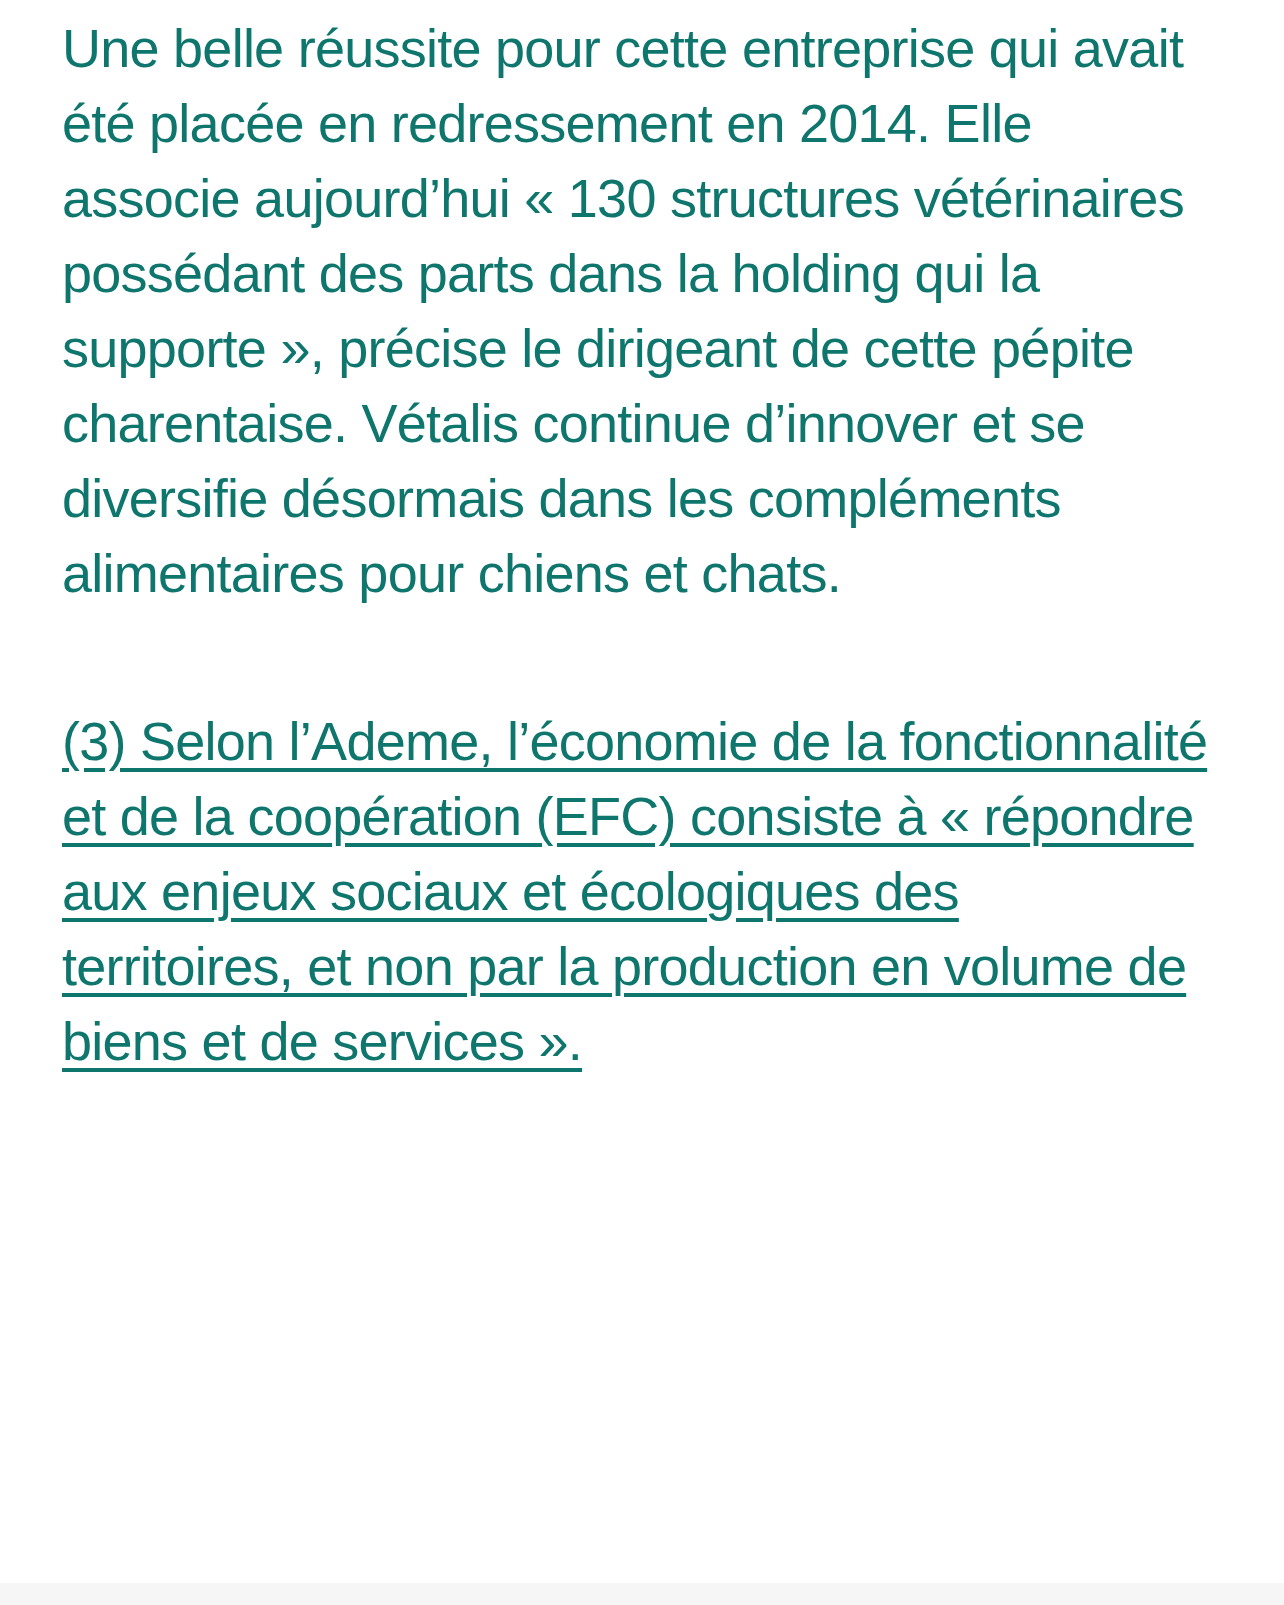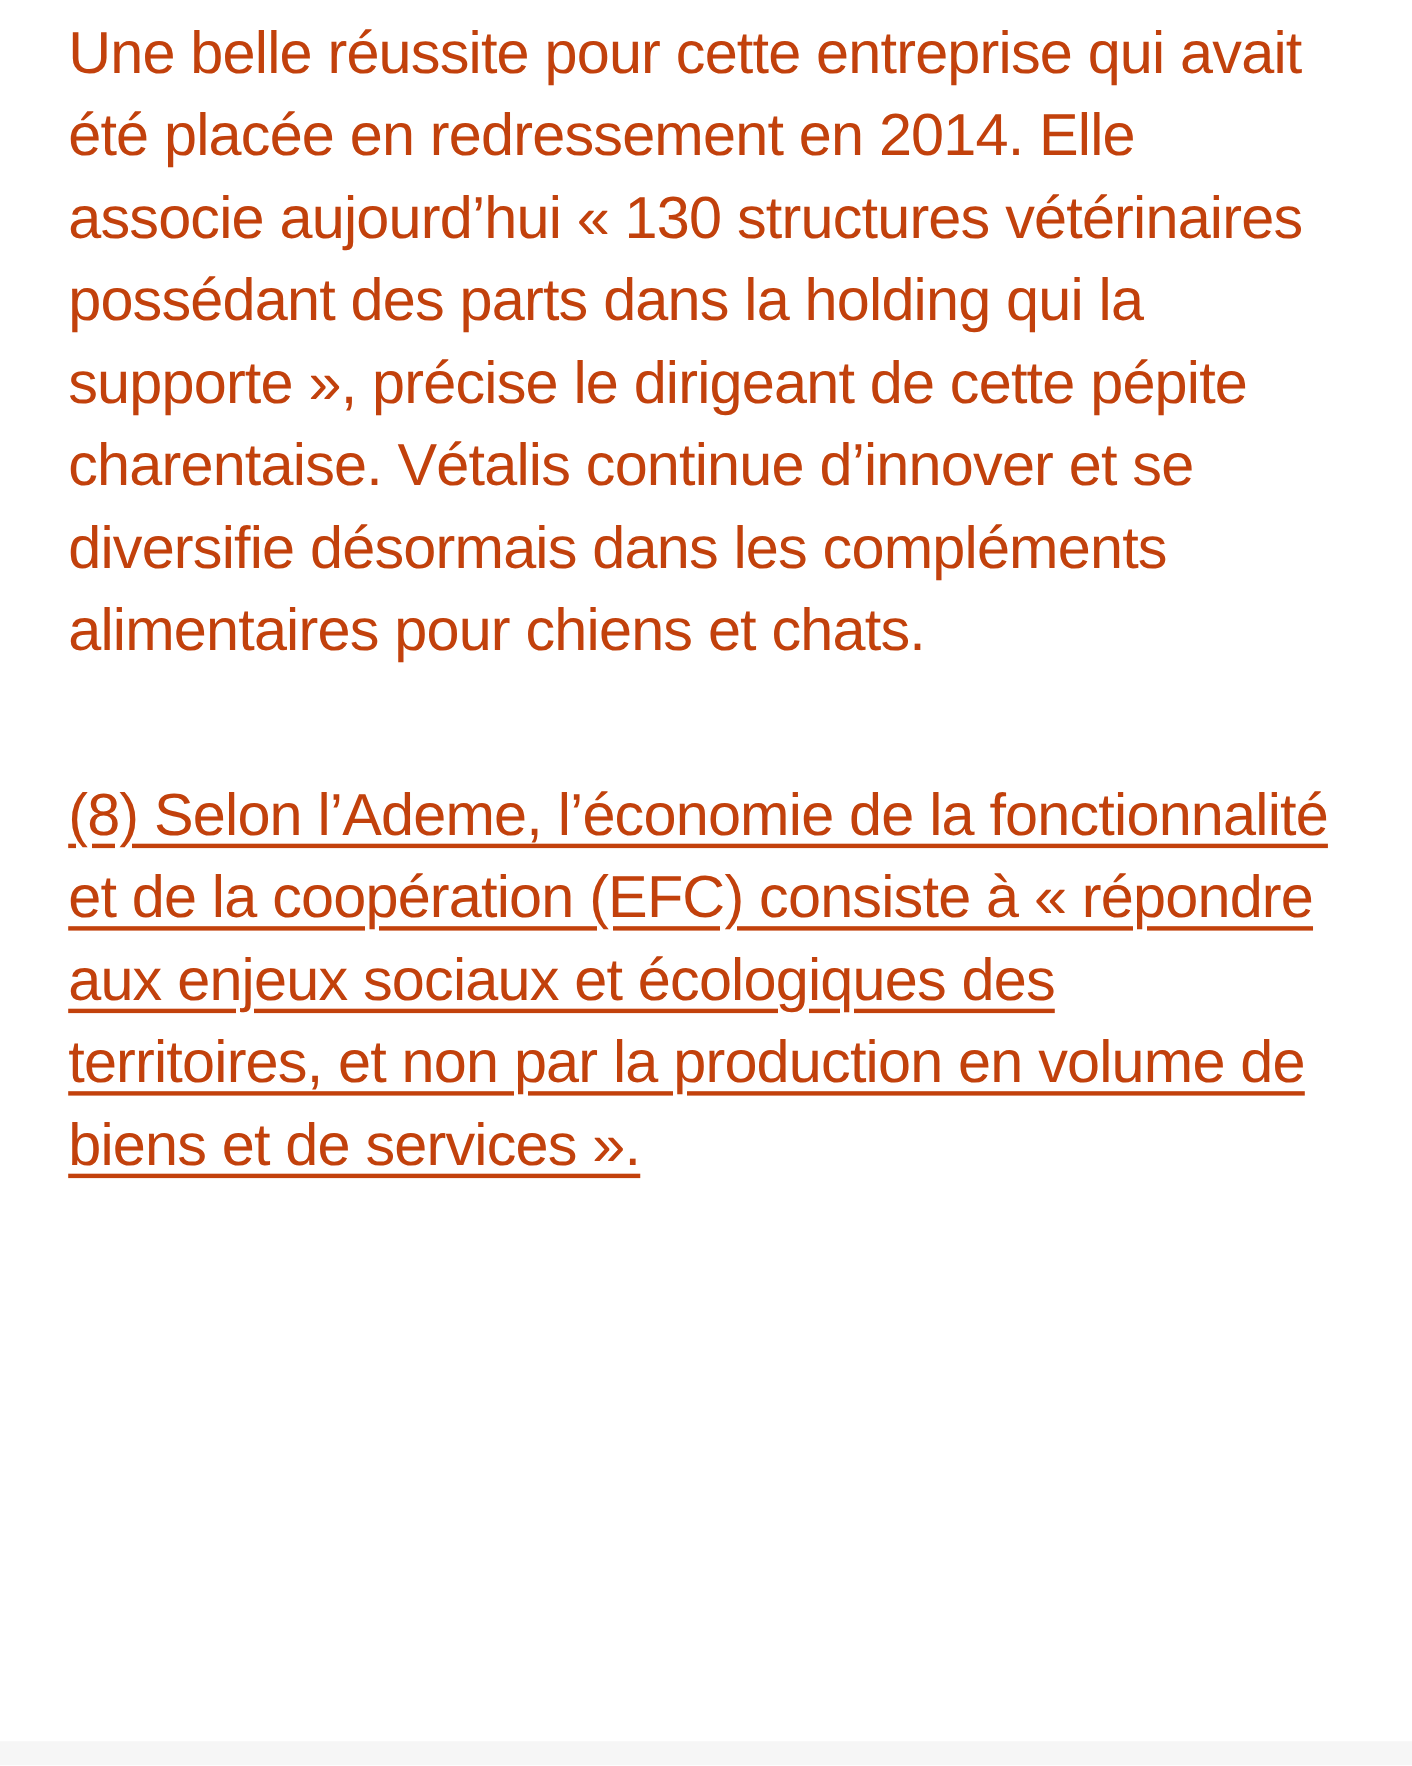--- a/index.html
+++ b/index.html
@@ -17,21 +17,21 @@
   }
   .article {
     padding: 11px 62px 0 62px;
   }
   .para {
     margin: 0 0 93px 0;
     font-size: 54px;
     line-height: 75px;
     letter-spacing: -0.75px;
     white-space: pre;
-    color: #c2410c;
+    color: #0f766e;
   }
   .para:last-child {
     margin-bottom: 0;
   }
   .footnote-link {
     color: inherit;
     text-decoration: underline;
     text-decoration-thickness: 4px;
     text-underline-offset: 8px;
     cursor: pointer;
@@ -52,20 +52,20 @@
   <p class="para">Une belle réussite pour cette entreprise qui avait
 été placée en redressement en 2014. Elle
 associe aujourd’hui « 130 structures vétérinaires
 possédant des parts dans la holding qui la
 supporte », précise le dirigeant de cette pépite
 charentaise. Vétalis continue d’innover et se
 diversifie désormais dans les compléments
 alimentaires pour chiens et chats.</p>
 
 
-  <p class="para"><a class="footnote-link">(8) Selon l’Ademe, l’économie de la fonctionnalité
+  <p class="para"><a class="footnote-link">(3) Selon l’Ademe, l’économie de la fonctionnalité
 et de la coopération (EFC) consiste à « répondre
 aux enjeux sociaux et écologiques des
 territoires, et non par la production en volume de
 biens et de services ».</a></p>
 </main>
 
 <div class="bottom-toolbar"></div>
 
 </body></html>

